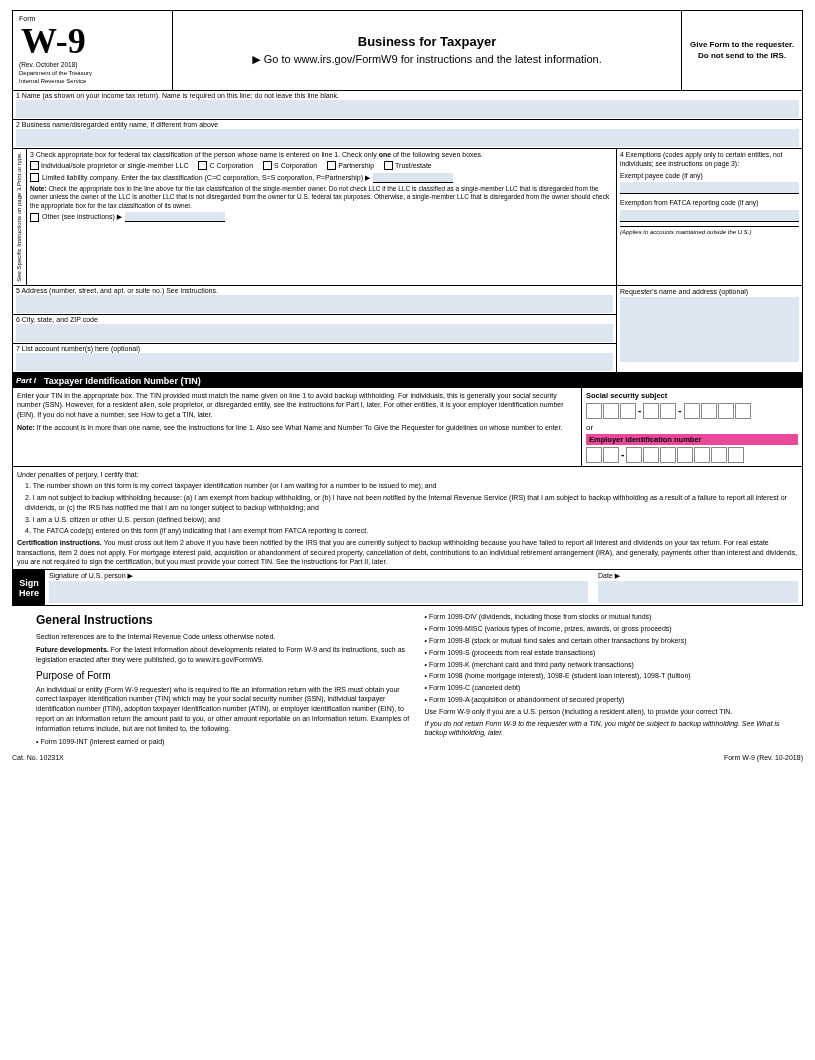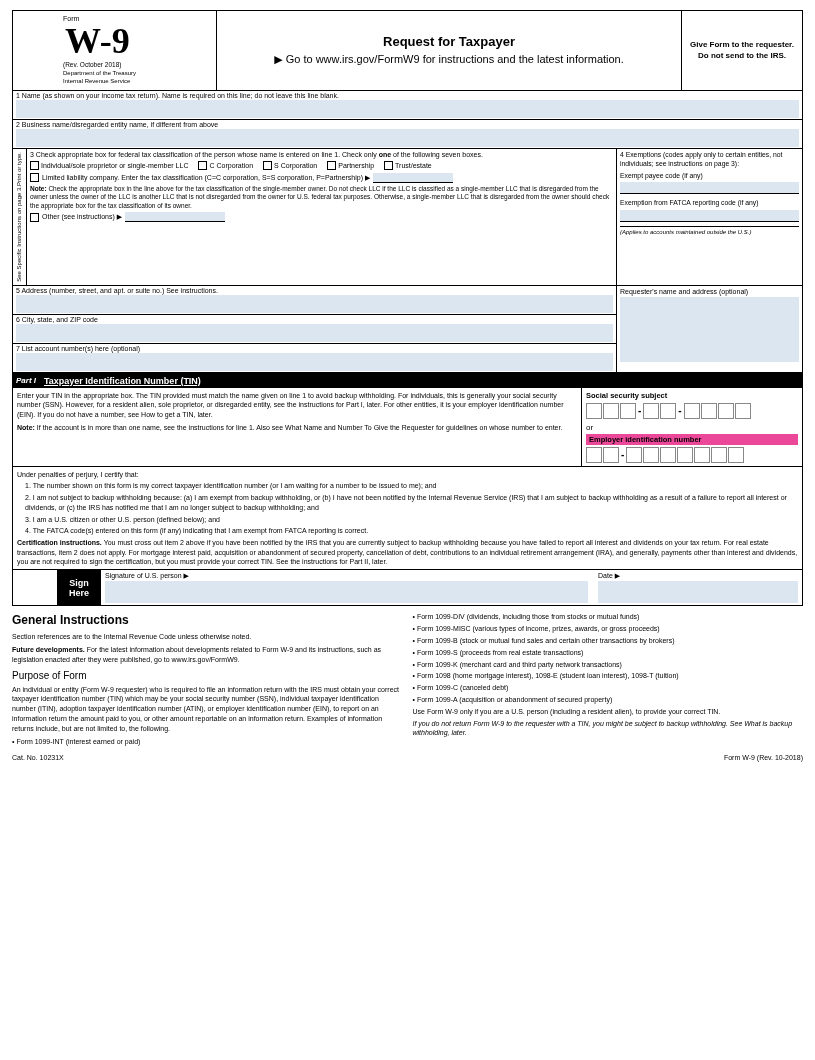--- a/index.html
+++ b/index.html
@@ -15,21 +15,20 @@
       width: 815px;
       padding: 10px 12px;
       background: #fff;
     }
     
     .header {
       display: flex;
       align-items: stretch;
       border: 1px solid #000;
       margin-bottom: 0;
-      padding-left: 44px;
     }
     .header-left {
       width: 160px;
       padding: 4px 6px;
       border-right: 1px solid #000;
       flex-shrink: 0;
     }
     .header-left .form-w9 {
       display: flex;
       align-items: flex-start;
@@ -165,21 +164,20 @@
     .part-label {
       font-size: 8px;
       font-weight: bold;
       font-style: italic;
       background: #000;
       color: #fff;
     }
     .part-title {
       font-size: 9px;
       font-weight: bold;
-      text-decoration: underline;
     }
 
     .tin-section {
       display: flex;
       border: 1px solid #000;
       border-top: none;
     }
     .tin-left {
       flex: 1;
       padding: 3px 4px;
@@ -256,30 +254,29 @@
       line-height: 1.4;
     }
 
     
     .sign-section {
       display: flex;
       border: 1px solid #000;
       border-top: none;
     }
     .sign-label {
-      width: 44px;
+      width: 32px;
       background: #000;
       color: #fff;
       display: flex;
       flex-direction: column;
       align-items: center;
       justify-content: center;
       padding: 4px;
       text-align: center;
-      margin-left: 44px;
     }
     .sign-label span {
       font-size: 9px;
       font-weight: bold;
     }
     .sign-fields {
       flex: 1;
       padding: 2px 4px;
     }
     .sign-row {
@@ -300,20 +297,21 @@
     }
     .date-wrap {
       width: 200px;
     }
 
     
     .general-instructions {
       display: flex;
       gap: 10px;
       margin-top: 6px;
+      margin-left: 24px;
     }
     .gi-left {
       flex: 1;
       font-size: 7px;
       line-height: 1.4;
     }
     .gi-right {
       flex: 1;
       font-size: 7px;
       line-height: 1.4;
@@ -360,21 +358,21 @@
           <div class="w9-big">W-9</div>
         </div>
       </div>
       <div class="rev">(Rev. October 2018)</div>
       <div class="dept">
         <span>Department of the Treasury</span><br>
         <span>Internal Revenue Service</span>
       </div>
     </div>
     <div class="header-center">
-      <div class="title1">Request for Taxpayer</div>
+      <div class="title1">Business for Taxpayer</div>
       <div class="goto">▶ Go to www.irs.gov/FormW9 for instructions and the latest information.</div>
     </div>
     <div class="header-right">
       <div class="give-form">Give Form to the requester. Do not send to the IRS.</div>
     </div>
   </div>
 
   <div style="border:1px solid #000; border-top:none;">
 
     <div style="border-bottom:1px solid #000; padding:1px 3px;">

